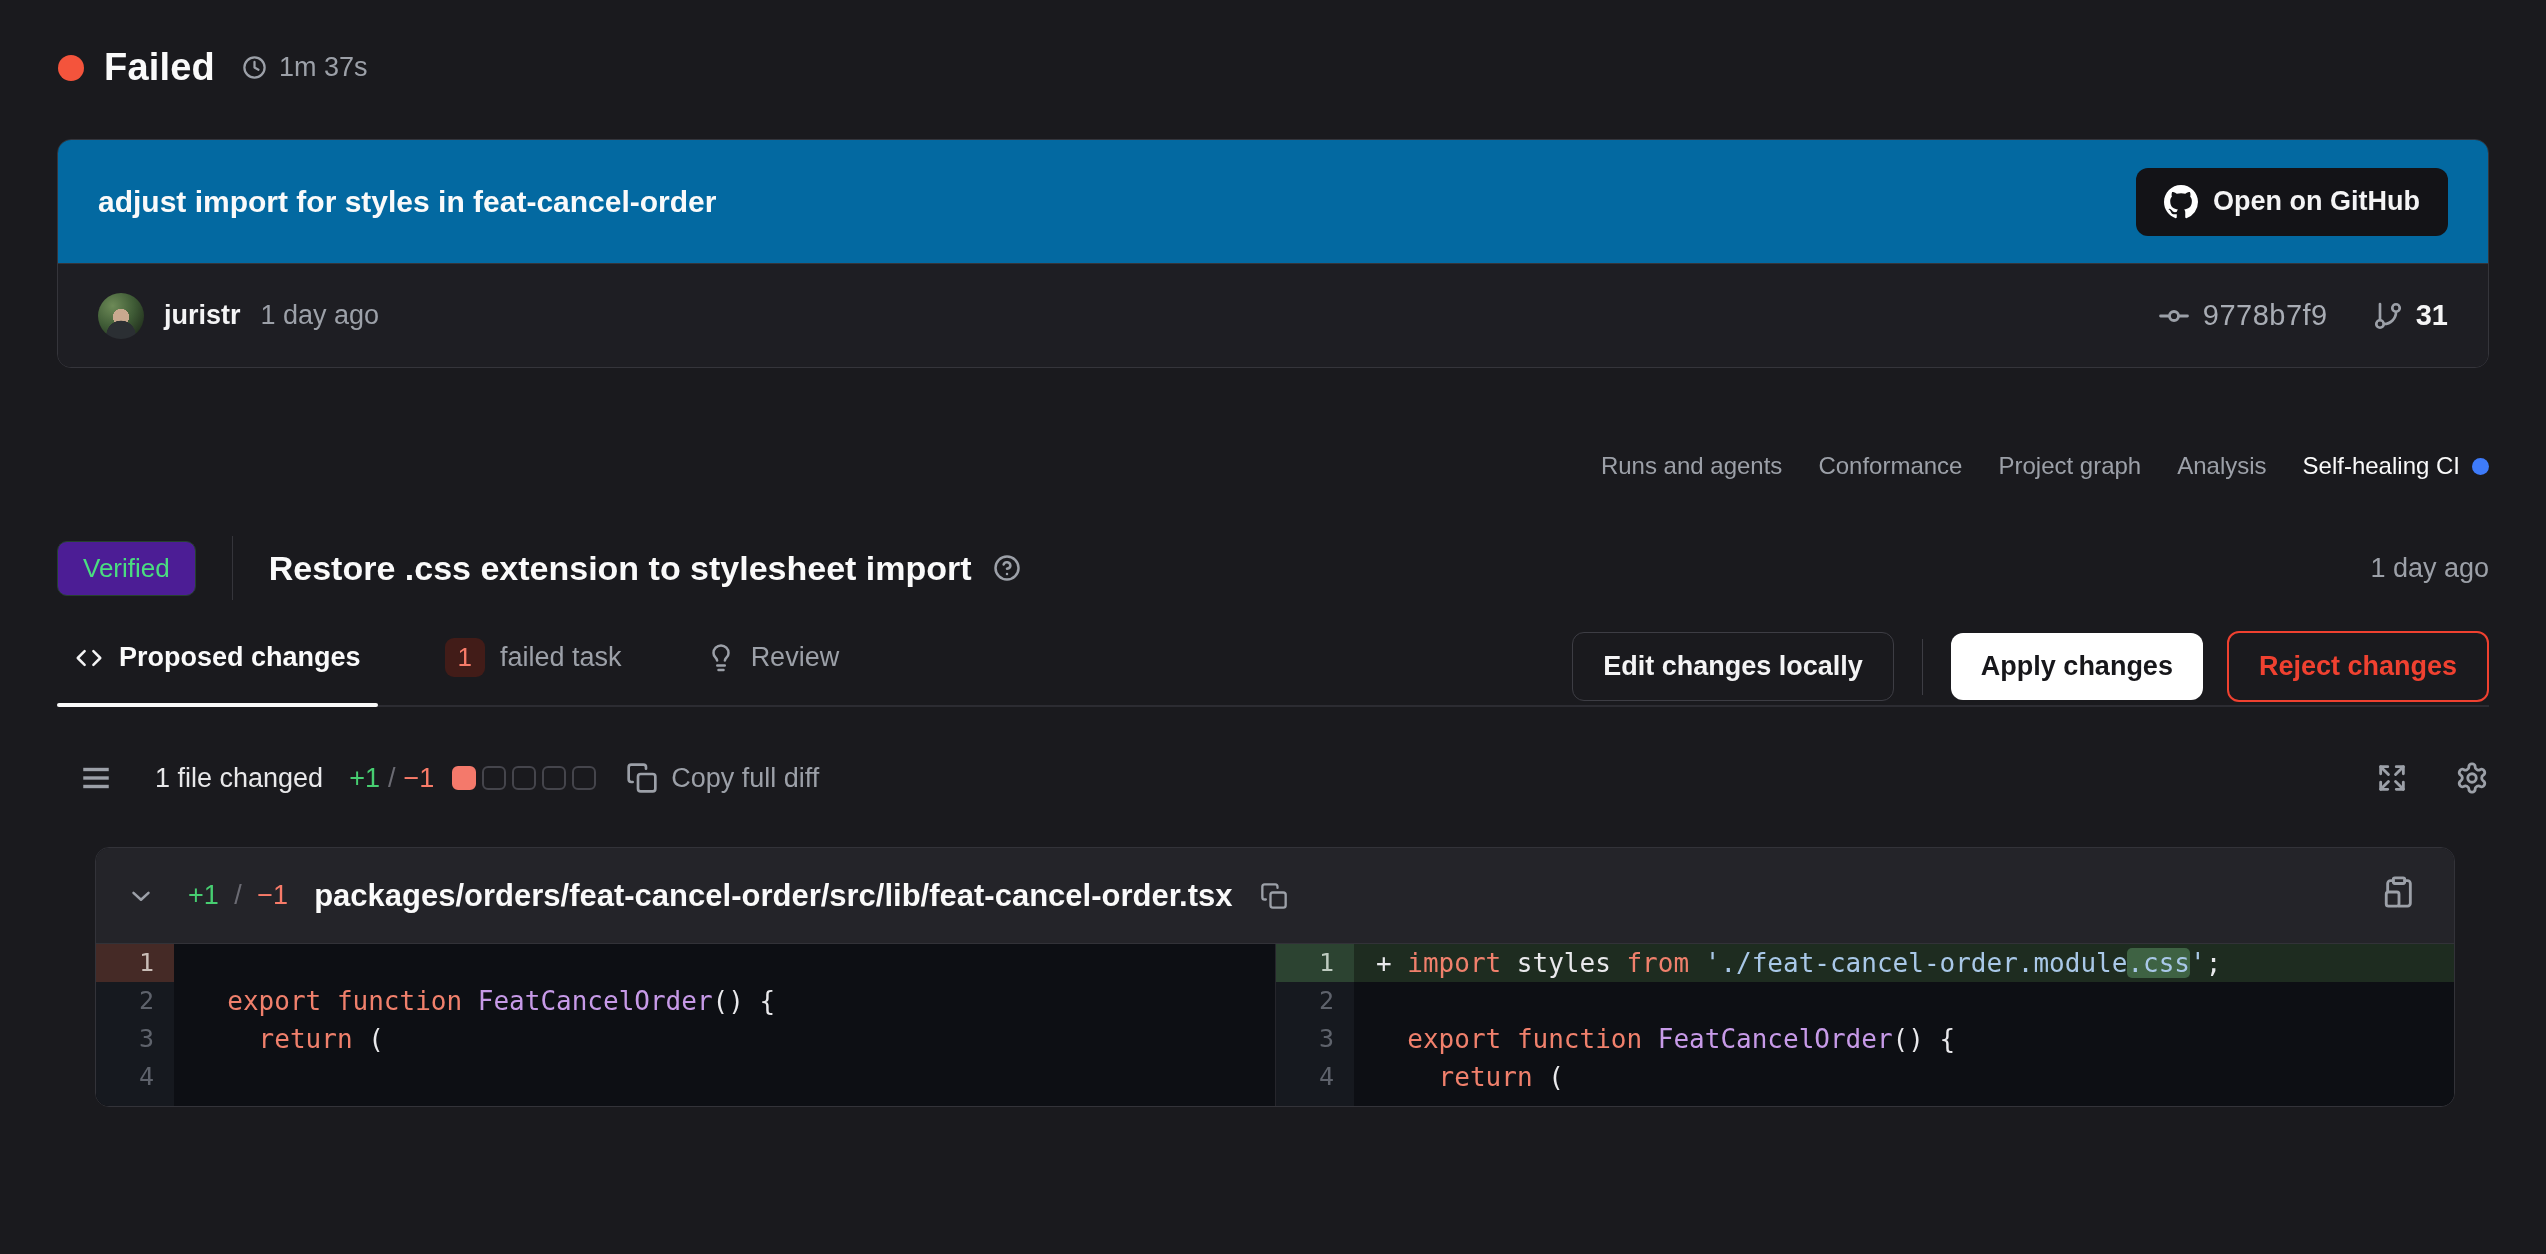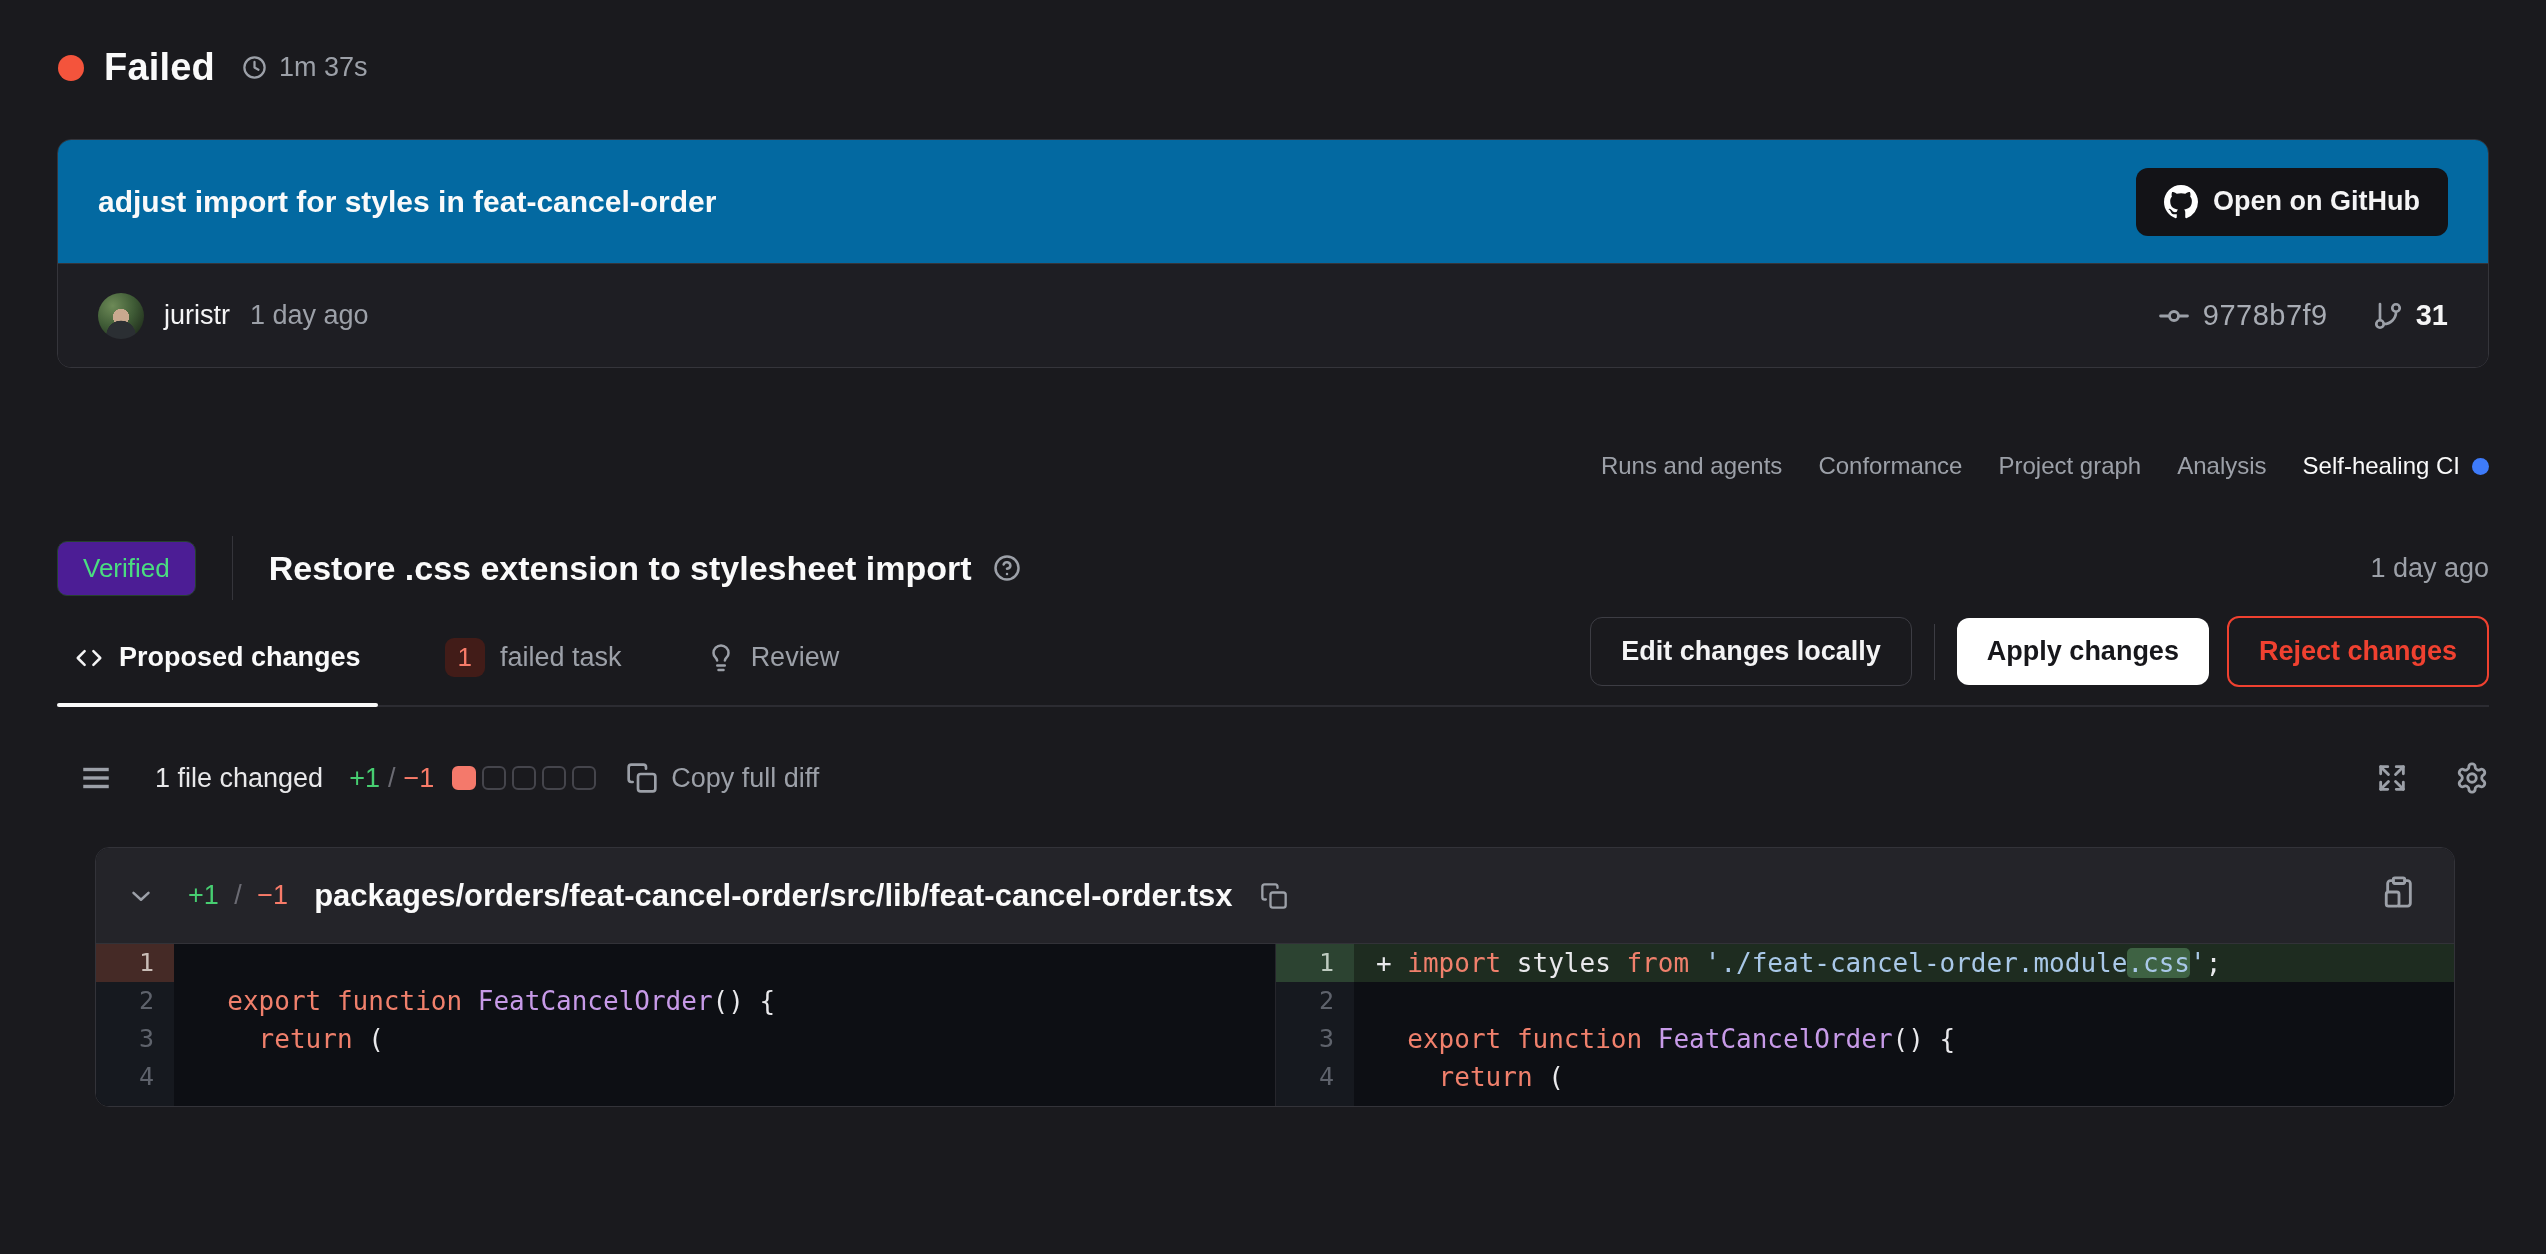--- a/index.html
+++ b/index.html
@@ -26,21 +26,21 @@
   .card-title { font-size:30px; font-weight:700; color:#FAFAFA; }
   .gh-btn { display:flex; align-items:center; gap:15px; background:#131317; border:none; border-radius:12px; padding:17px 28px; color:#F4F4F5; font-size:27px; font-weight:600; font-family:inherit; }
   .card-bottom { background:#1E1E23; border-top:1px solid #35353B; padding:0 40px; height:104px; display:flex; align-items:center; justify-content:space-between; }
   .author-group { display:flex; align-items:center; gap:20px; }
   .avatar { width:46px; height:46px; border-radius:50%;
     background:
       radial-gradient(circle at 50% 92%, #2b2f33 0 30%, transparent 31%),
       radial-gradient(circle at 50% 52%, #c9a98f 0 24%, transparent 25%),
       radial-gradient(circle at 32% 28%, #6d8a57, #3e5a35 48%, #24331f 80%);
   }
-  .author-name { font-weight:400; color:#F4F4F5; }
+  .author-name { font-weight:700; color:#F4F4F5; }
   .muted { color:#9CA0A8; }
   .commit-meta { display:flex; align-items:center; gap:44px; }
   .meta-item { display:flex; align-items:center; gap:12px; }
   .sha { color:#A8ACB4; font-size:29px; letter-spacing:.5px; }
   .runs-count { color:#F4F4F5; font-size:29px; font-weight:600; }
 
   
   .nav-row { display:flex; justify-content:flex-end; align-items:center; gap:36px; padding:84px 57px 0 0; }
   .nav-item { color:#9CA0A8; font-size:24px; }
   .nav-item.active { color:#FAFAFA; display:flex; align-items:center; gap:12px; font-weight:500; }
@@ -54,21 +54,21 @@
   .help-icon { margin-left:20px; }
   .fix-time { margin-left:auto; color:#9CA0A8; }
 
   
   .tabs-row { display:flex; justify-content:space-between; align-items:flex-end; margin:16px 57px 0 57px; border-bottom:2px solid #2C2C32; }
   .tabs { display:flex; gap:50px; }
   .tab { display:flex; align-items:center; gap:15px; padding:22px 17px 28px 17px; color:#9CA0A8; position:relative; }
   .tab.active { color:#FAFAFA; font-weight:600; }
   .tab.active::after { content:''; position:absolute; left:0; right:0; bottom:-2px; height:4px; border-radius:3px; background:#FAFAFA; }
   .count-chip { background:#421C18; color:#F87B69; border-radius:9px; padding:4px 13px; font-size:26px; }
-  .actions { display:flex; align-items:center; gap:18px; padding-bottom:18px; }
+  .actions { display:flex; align-items:center; gap:24px; padding-bottom:3px; }
   .btn { font-family:inherit; font-size:27px; font-weight:600; border-radius:12px; padding:18px 30px; }
   .btn-ghost { background:transparent; border:1px solid #3D3D44; color:#F4F4F5; }
   .btn-divider { width:1px; height:56px; background:#3D3D44; margin:0 4px; }
   .btn-reject { background:transparent; border:2px solid #F04130; color:#F04130; }
   .btn-apply { background:#FFFFFF; border:none; color:#17171B; }
 
   
   .diff-toolbar { display:flex; align-items:center; margin:54px 57px 0 79px; gap:0; }
   .files-changed { color:#E8E8EA; margin:0 26px 0 42px; }
   .add { color:#47CE71; } .sep { color:#6B6B73; padding:0 8px; } .del { color:#F87B69; }

